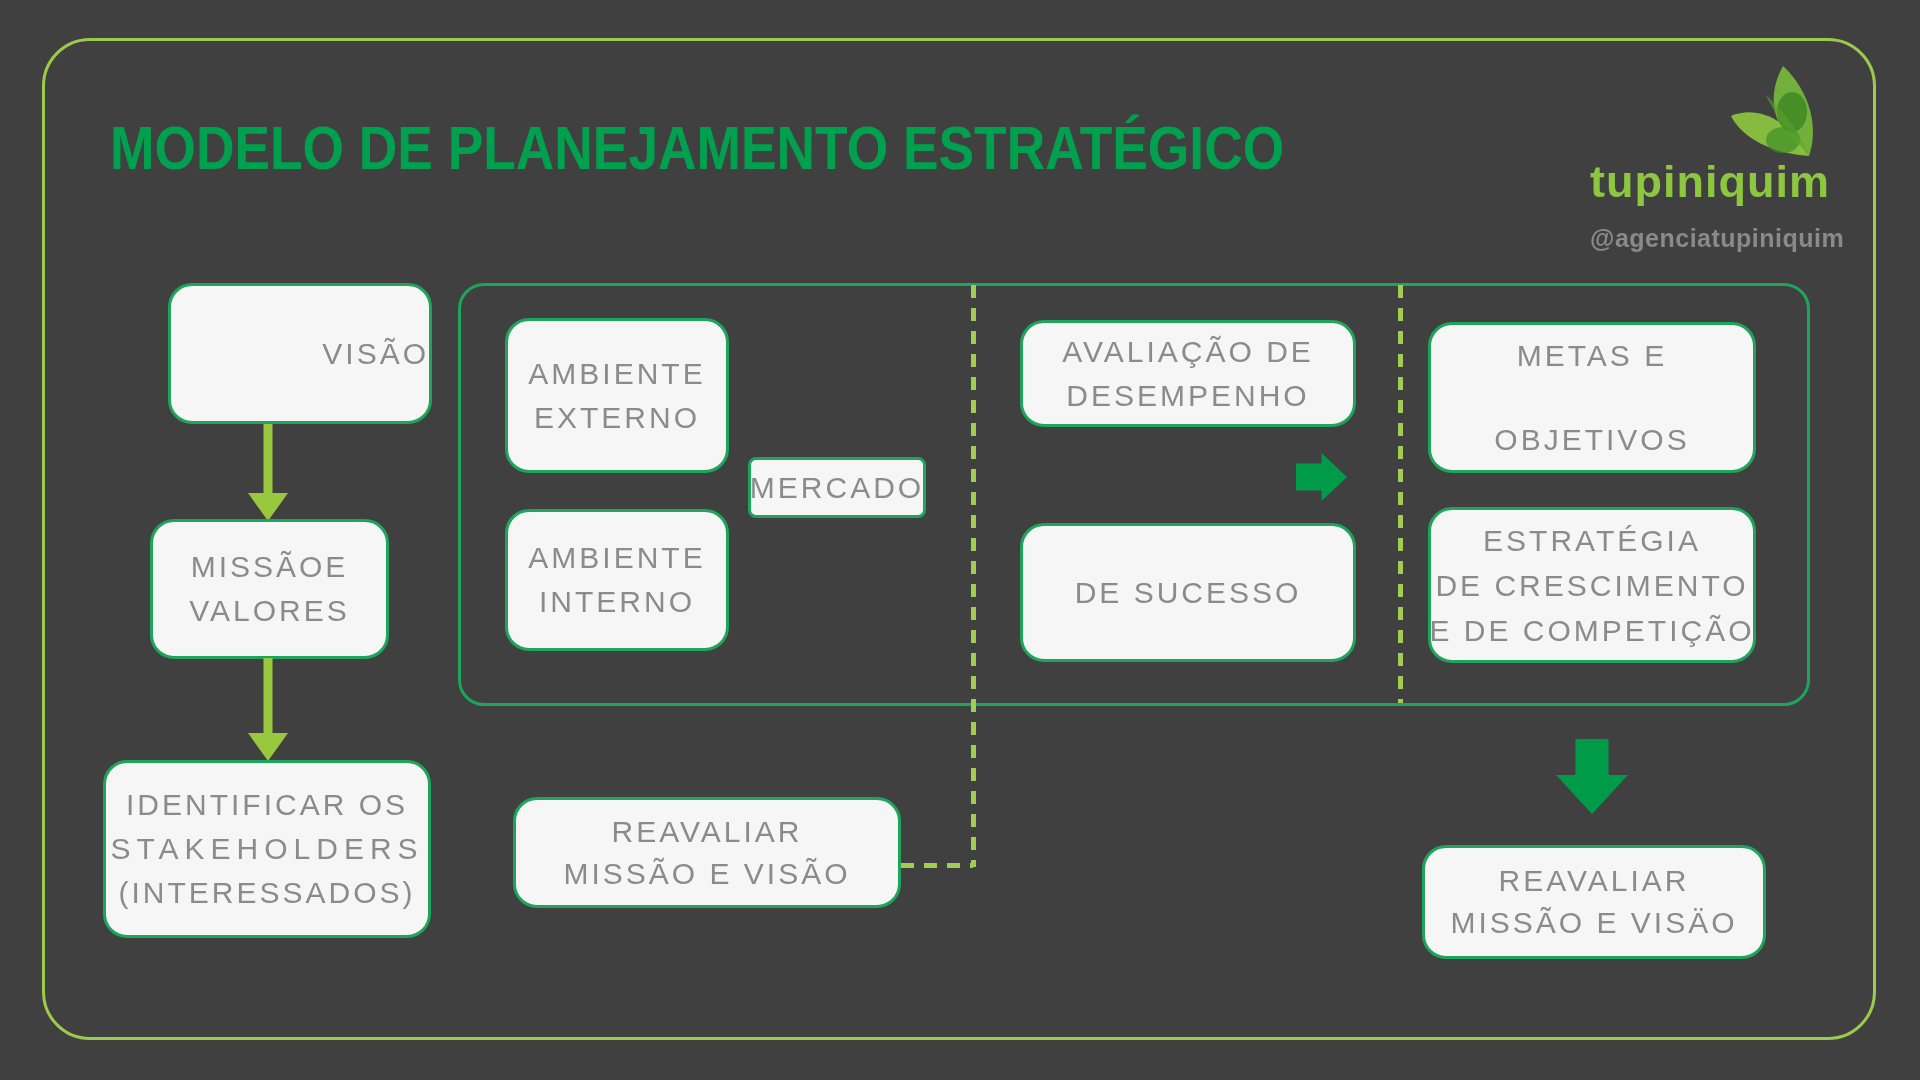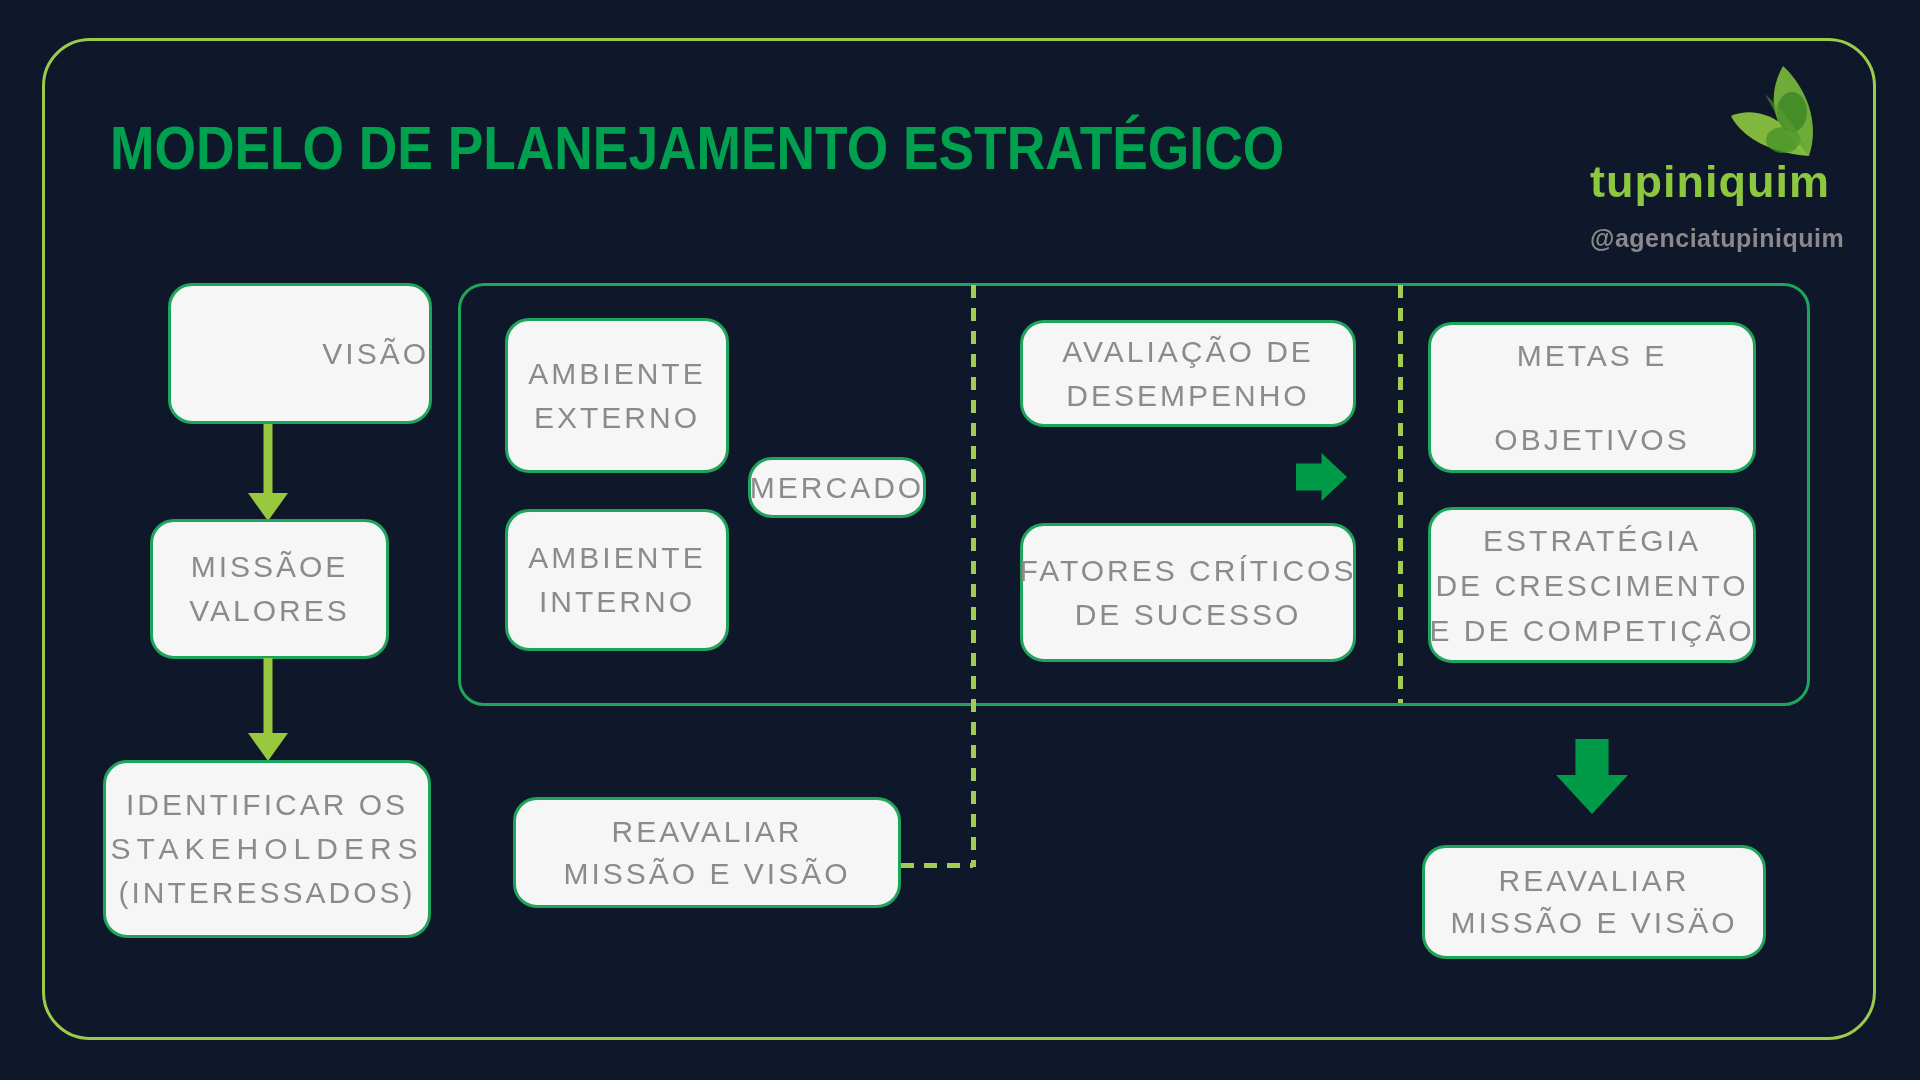--- a/index.html
+++ b/index.html
@@ -5,21 +5,21 @@
   html, body {
     margin: 0;
     padding: 0;
     background: #ffffff;
     font-family: "Liberation Sans", sans-serif;
   }
   .canvas {
     position: relative;
     width: 1920px;
     height: 1080px;
-    background: #0f172a;
+    background: #404040;
     overflow: hidden;
   }
   
   .outer-frame {
     position: absolute;
     left: 42px; top: 38px;
     width: 1834px; height: 1002px;
     border: 3px solid #9CCB4C;
     border-radius: 48px;
     box-sizing: border-box;
@@ -86,21 +86,21 @@
   .group-box {
     position: absolute;
     left: 458px; top: 283px;
     width: 1352px; height: 423px;
     border: 3px solid #1FA55B;
     border-radius: 26px;
     box-sizing: border-box;
   }
   .amb-ext    { left: 505px;  top: 318px; width: 224px; height: 155px; }
   .amb-int    { left: 505px;  top: 509px; width: 224px; height: 142px; }
-  .mercado    { left: 748px;  top: 457px; width: 178px; height: 61px;  border-radius: 24px; }
+  .mercado    { left: 748px;  top: 457px; width: 178px; height: 61px;  border-radius: 8px; }
   .avaliacao  { left: 1020px; top: 320px; width: 336px; height: 107px; text-align: right; }
   .fatores    { left: 1020px; top: 523px; width: 336px; height: 139px; }
   .metas      { left: 1428px; top: 322px; width: 328px; height: 151px; gap: 40px; }
   .estrategia { left: 1428px; top: 507px; width: 328px; height: 156px; line-height: 45px; }
   .reav-left  { left: 513px;  top: 797px; width: 388px; height: 111px; line-height: 42px; }
   .reav-right { left: 1422px; top: 845px; width: 344px; height: 114px; line-height: 42px; }
   
   .dash-v {
     position: absolute;
     width: 5px;
@@ -201,21 +201,20 @@
   </div>
 
   <div class="node avaliacao">
     <div class="line">AVALIAÇÃO DE</div>
     <div class="line">DESEMPENHO</div>
   </div>
 
   <div class="block-arrow-right"></div>
 
   <div class="node fatores">
-    <div class="line">FATORES CRÍTICOS</div>
     <div class="line">DE SUCESSO</div>
   </div>
 
   <div class="node metas">
     <div class="line">METAS E</div>
     <div class="line">OBJETIVOS</div>
   </div>
 
   <div class="node estrategia">
     <div class="line">ESTRATÉGIA</div>

